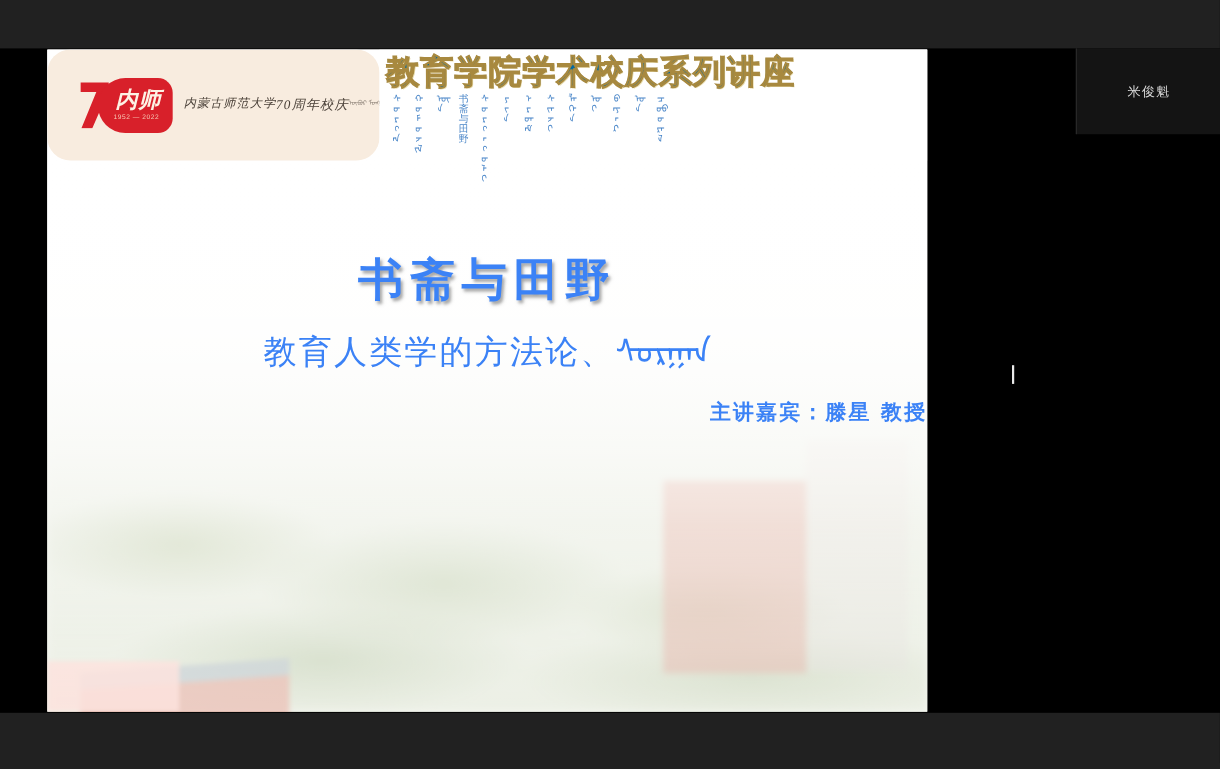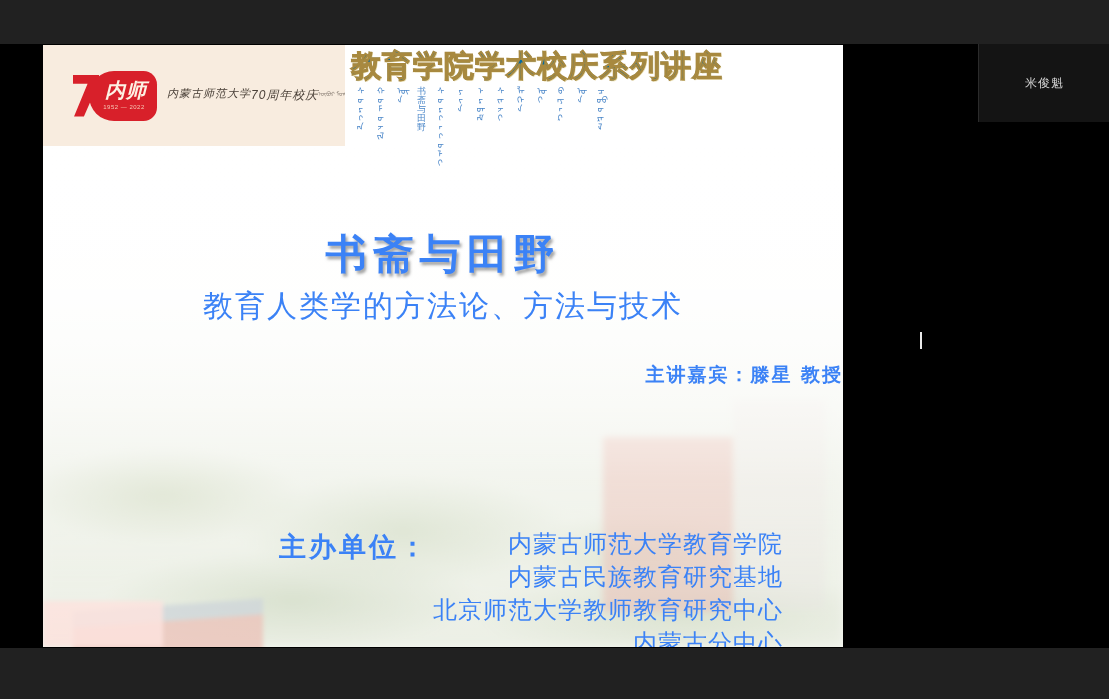--- a/index.html
+++ b/index.html
@@ -146,20 +146,21 @@
     align-items: stretch;
   }
   #anniversary-logo-block {
     width: 302px;
     background: #f8ecdf;
     display: flex;
     align-items: center;
     gap: 10px;
     padding-left: 30px;
     box-sizing: border-box;
+    border-radius: 21px;
   }
   #logo-mark {
     position: relative;
     width: 84px;
     height: 50px;
     flex: none;
   }
   #logo-mark .seven {
     position: absolute;
     left: 0; top: 4px;
@@ -205,21 +206,21 @@
   }
   #logo-univ-name {
     font-size: 11px;
     font-family: "DejaVu Serif", serif;
     font-style: italic;
     letter-spacing: 1px;
     white-space: nowrap;
   }
   #logo-anniv-line {
     font-size: 12px;
-    font-family: Liberation Sans, sans-serif;
+    font-family: Liberation Serif, serif;
     font-style: italic;
     letter-spacing: 1px;
     white-space: nowrap;
     text-align: center;
   }
   #logo-mn-line {
     font-size: 6px;
     color: #8d8278;
     letter-spacing: 2.6px;
     margin-top: 3px;
@@ -421,32 +422,23 @@
           <div class="mn-glyph">ᠣᠢ</div>
           <div class="mn-glyph">ᠪᠠᠶᠠᠷ</div>
           <div class="mn-glyph">ᠤᠨ</div>
           <div class="mn-glyph">ᠴᠤᠪᠤᠷᠠᠯ</div>
         </div>
       </div>
     </div>
 
     <div id="slide-body">
       <div id="lecture-title" class="cjk-brush">书斋与田野</div>
-      <div id="lecture-subtitle" class="cjk-brush">教育人类学的方法论、方法与技术</div>
+      <div id="lecture-subtitle" class="cjk-brush">教育人类学的方法论、ᠰᠤᠷᠭᠠᠨ</div>
       <div id="speaker-line" class="cjk-brush">主讲嘉宾：滕星 教授</div>
 
-      <div id="organizer-block">
-        <div id="organizer-label" class="cjk-brush">主办单位：</div>
-        <div id="organizer-list">
-          <div class="organizer-item cjk-brush">内蒙古师范大学教育学院</div>
-          <div class="organizer-item cjk-brush">内蒙古民族教育研究基地</div>
-          <div class="organizer-item cjk-brush">北京师范大学教师教育研究中心</div>
-          <div class="organizer-item cjk-brush">内蒙古分中心</div>
-        </div>
-      </div>
     </div>
   </div>
 
   <div id="participant-tile">
     <span id="participant-name">米俊魁</span>
   </div>
 
   <div id="text-cursor"></div>
 
   <div id="bottom-bar" class="chrome-bar"></div>

